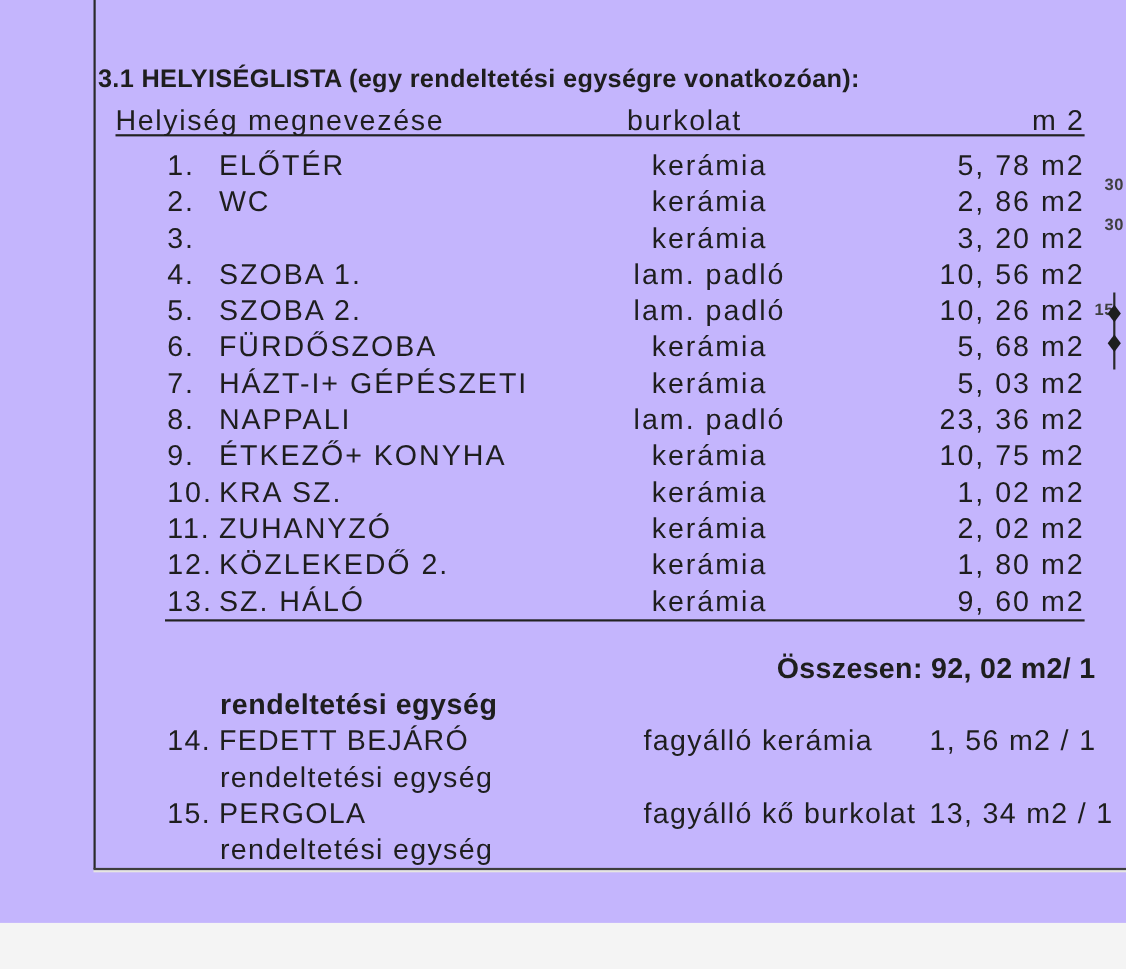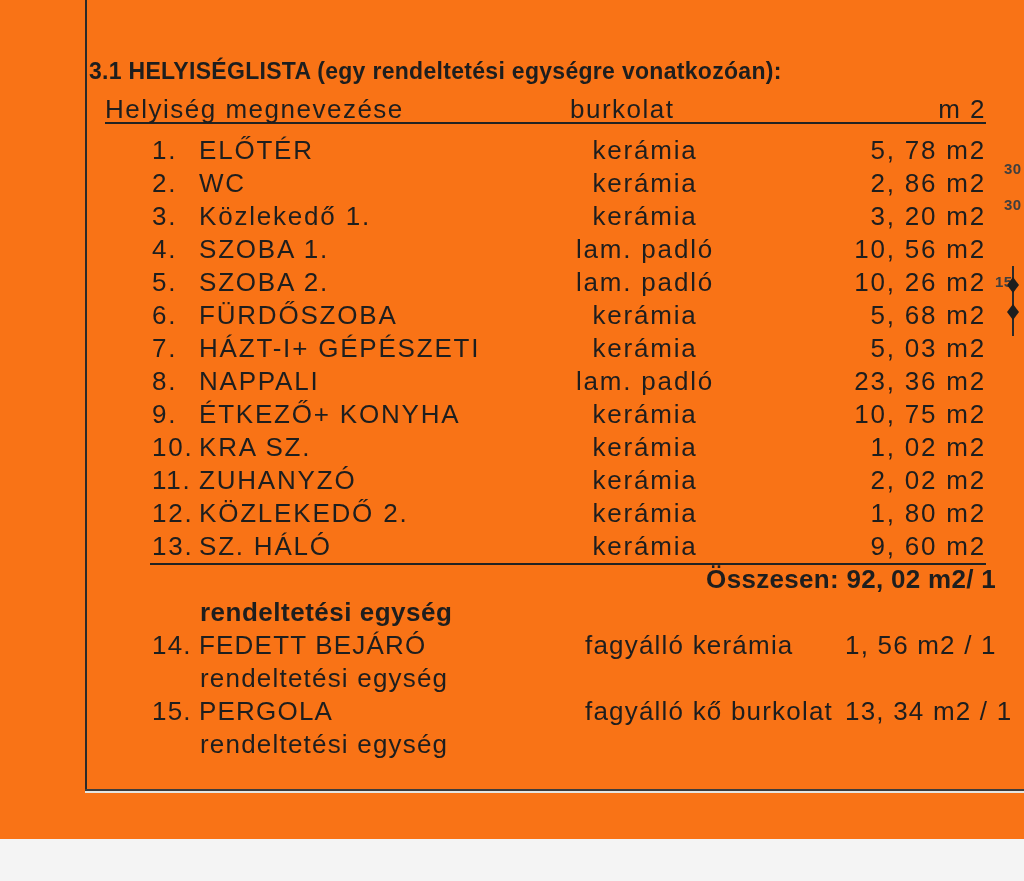--- a/index.html
+++ b/index.html
@@ -1,21 +1,21 @@
 <!DOCTYPE html>
 <html><head>
 <meta charset="utf-8">
 <style>
   * { margin: 0; padding: 0; box-sizing: border-box; }
   html, body { background: #ffffff; }
   .page {
     position: relative;
     width: 1024px;
     height: 881px;
-    background: #f97316;
+    background: #c4b5fd;
     overflow: hidden;
     font-family: "Liberation Sans", sans-serif;
     color: #1e1e1e;
   }
   .vrule {
     position: absolute;
     left: 85px; top: 0;
     width: 2px; height: 790px;
     background: #2a2a2a;
   }
@@ -67,20 +67,21 @@
   .summary {
     position: relative;
     right: -10px;
     height: 33px;
     line-height: 33px;
     font-size: 26px;
     font-weight: bold;
     letter-spacing: 0.3px;
     text-align: right;
     white-space: nowrap;
+    margin-top: 28px;
   }
   .unit-bold {
     height: 33px; line-height: 33px;
     font-size: 26px; font-weight: bold;
     letter-spacing: 0.5px;
     padding-left: 95px;
     white-space: nowrap;
   }
   .row-extra {
     display: grid;
@@ -155,21 +156,20 @@
         <div class="c-name">
             <span class="num">2.</span>
             <span>WC</span>
           </div>
         <div class="c-floor">kerámia</div>
         <div class="c-area">2, 86 m2</div>
       </div>
       <div class="row">
         <div class="c-name">
             <span class="num">3.</span>
-            <span>Közlekedő 1.</span>
           </div>
         <div class="c-floor">kerámia</div>
         <div class="c-area">3, 20 m2</div>
       </div>
       <div class="row">
         <div class="c-name">
             <span class="num">4.</span>
             <span>SZOBA 1.</span>
           </div>
         <div class="c-floor">lam. padló</div>

